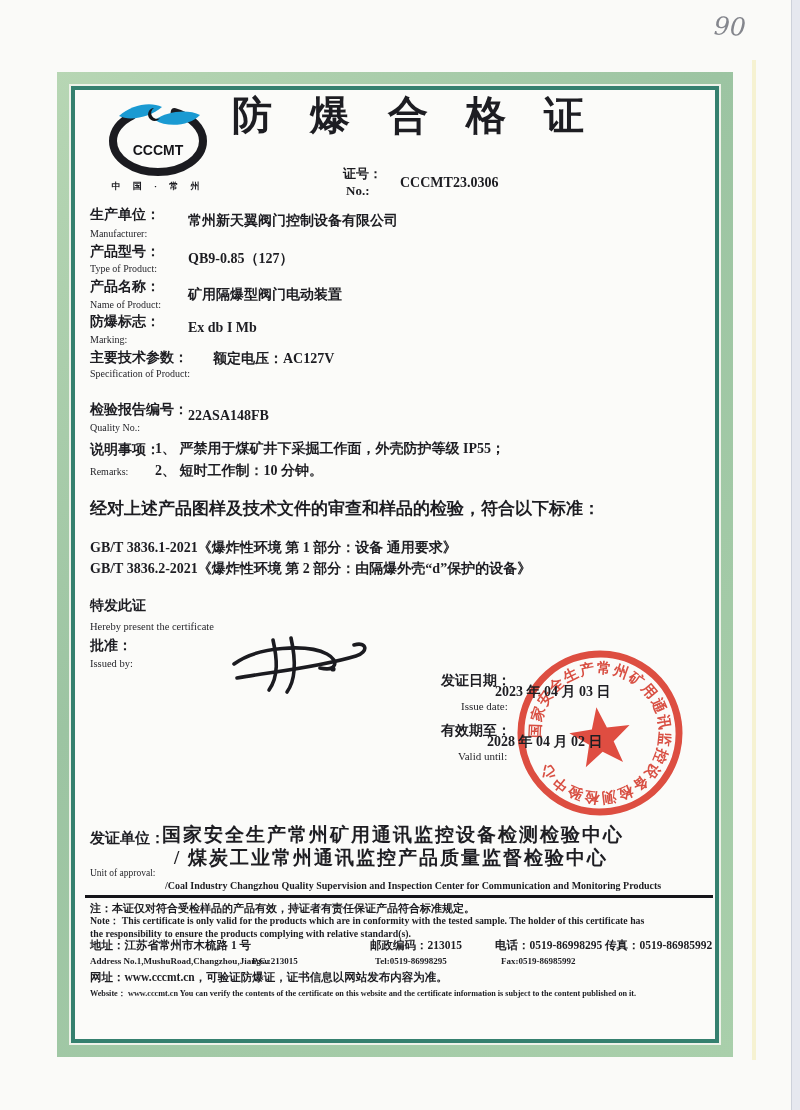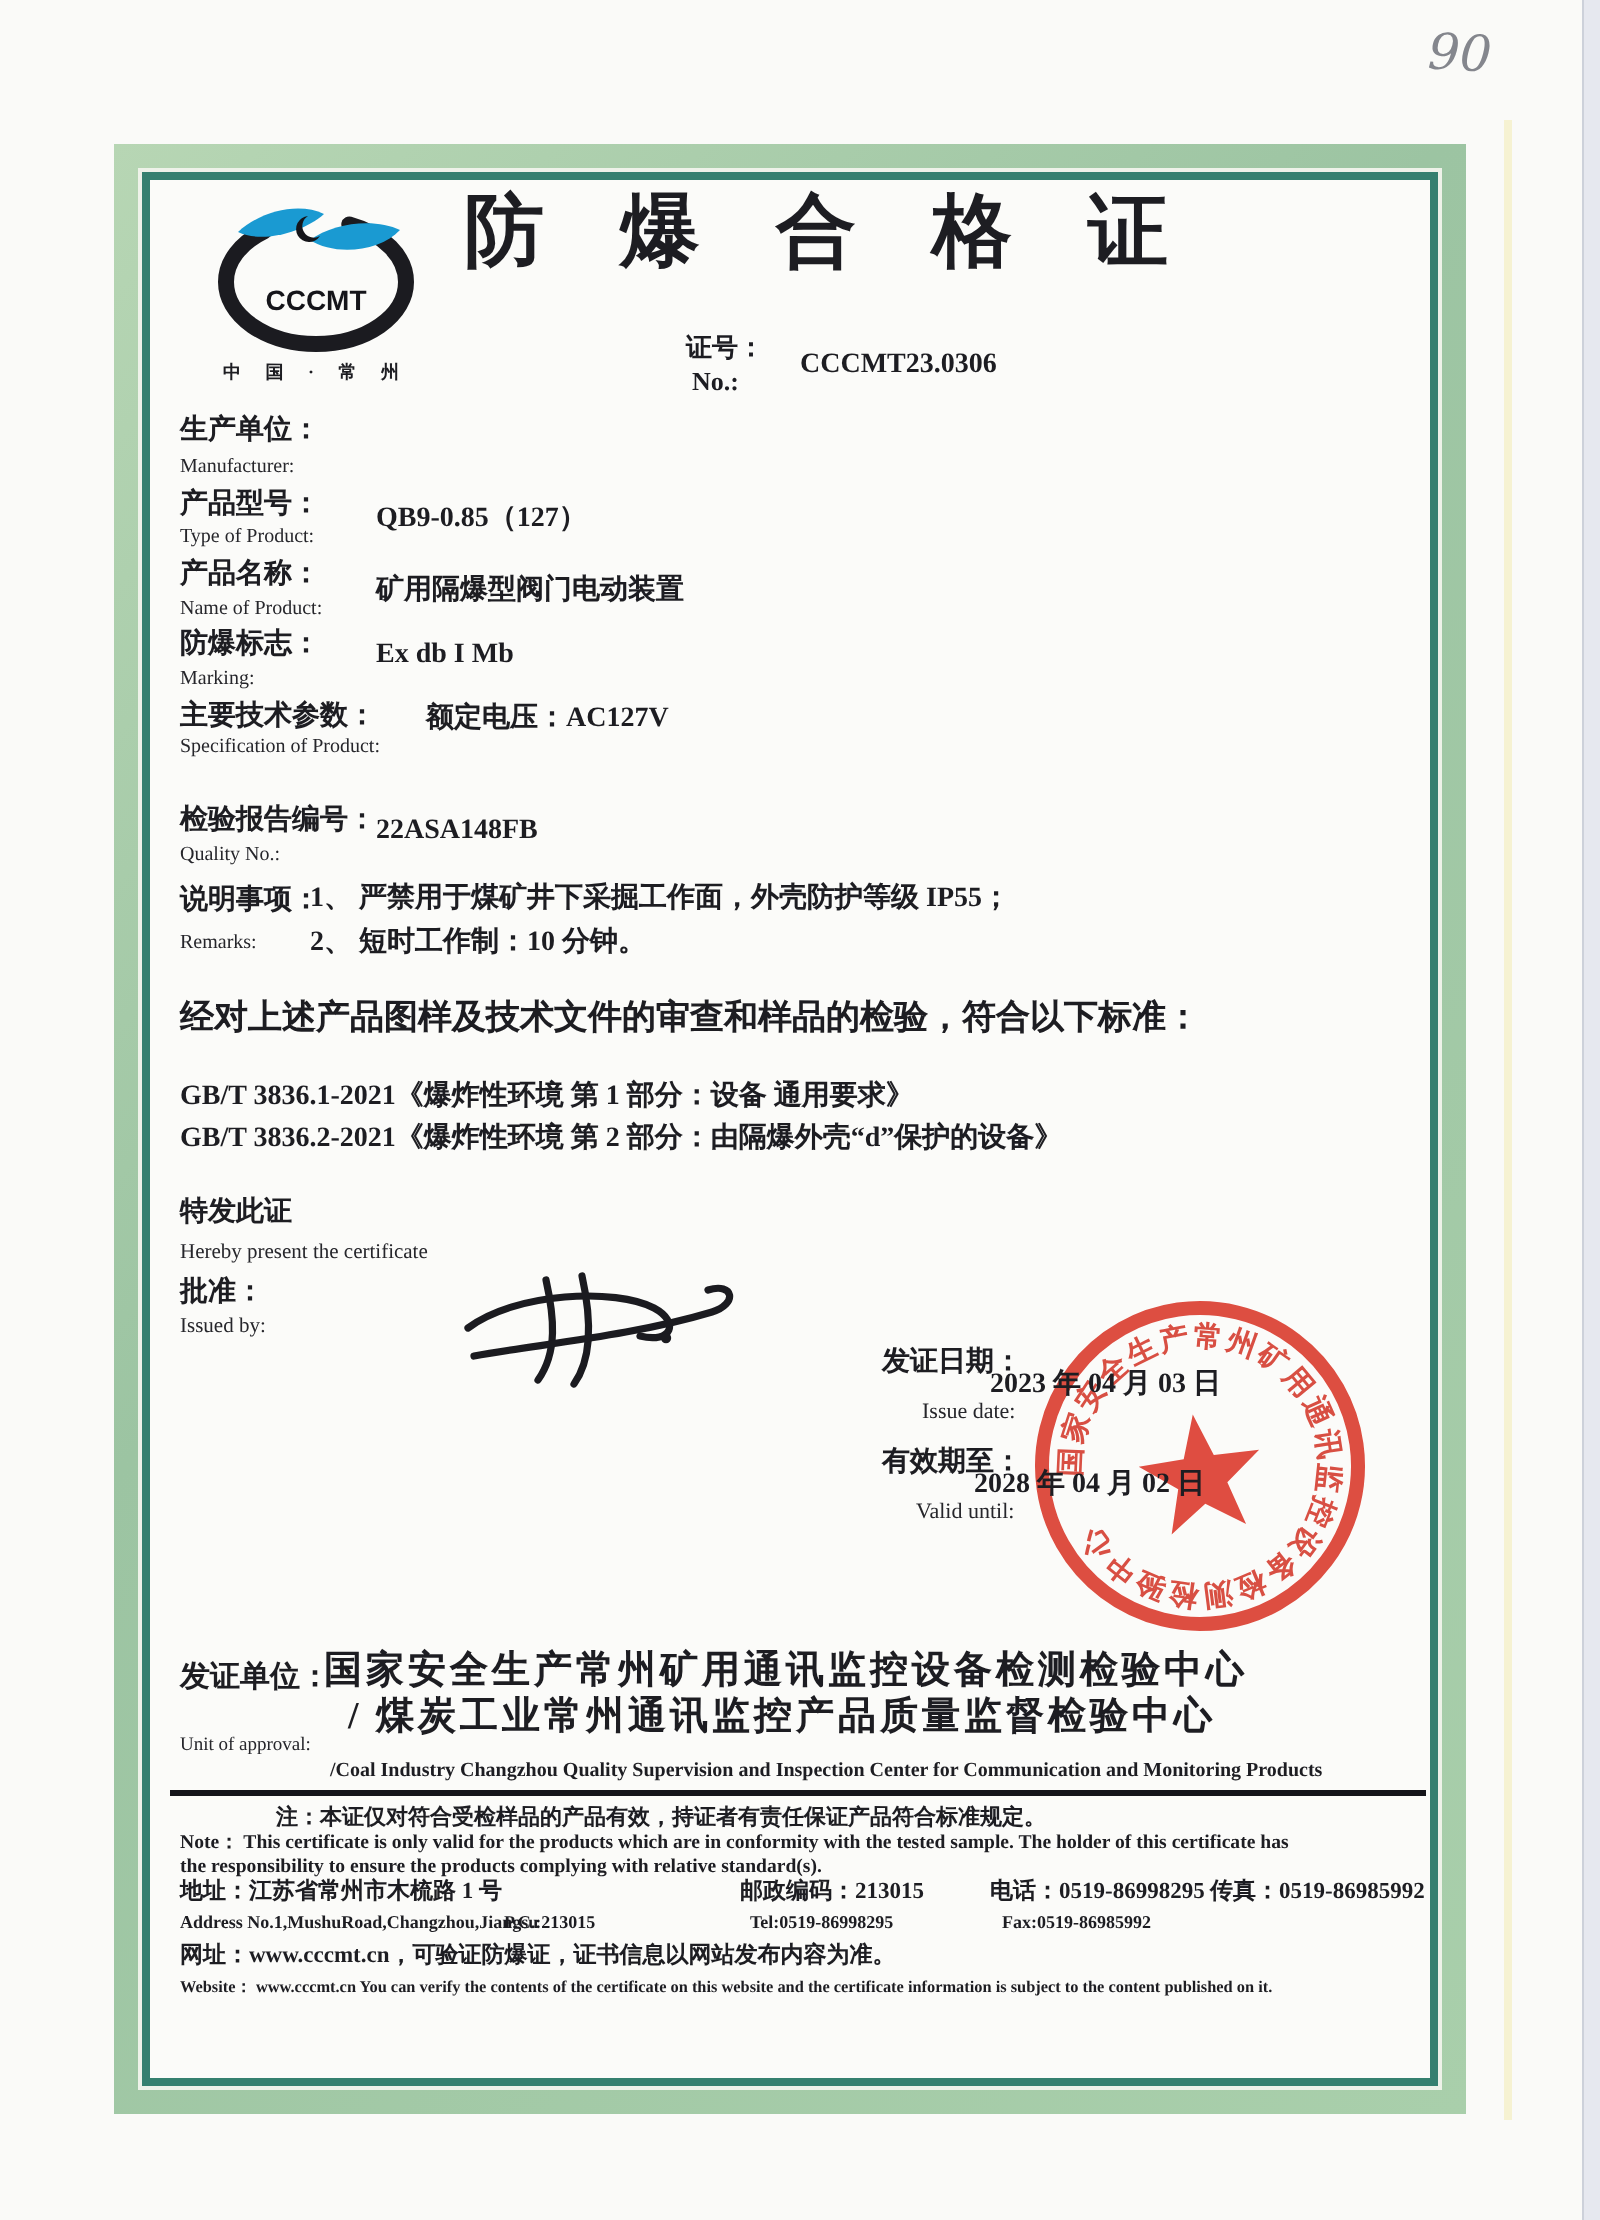--- a/index.html
+++ b/index.html
@@ -58,20 +58,21 @@
   <div class="abs logo-sub" style="left:103px;top:180px;width:110px;">中 国 · 常 州</div>
 
   <div class="abs title-cn" style="left:232px;top:88px;">防 爆 合 格 证</div>
 
   <div class="abs lcn" style="left:343px;top:165px;font-size:13px;">证号：</div>
   <div class="abs lcn" style="left:346px;top:183px;font-size:13px;">No.:</div>
   <div class="abs val" style="left:400px;top:175px;">CCCMT23.0306</div>
 
   <div class="abs lcn" style="left:90px;top:206px;">生产单位：</div>
   <div class="abs len" style="left:90px;top:228px;">Manufacturer:</div>
+  <div class="abs val" style="left:188px;top:212px;">常州新天翼阀门控制设备有限公司</div>
 
   <div class="abs lcn" style="left:90px;top:243px;">产品型号：</div>
   <div class="abs len" style="left:90px;top:263px;">Type of Product:</div>
   <div class="abs val" style="left:188px;top:250px;">QB9-0.85（127）</div>
 
   <div class="abs lcn" style="left:90px;top:278px;">产品名称：</div>
   <div class="abs len" style="left:90px;top:299px;">Name of Product:</div>
   <div class="abs val" style="left:188px;top:286px;">矿用隔爆型阀门电动装置</div>
 
   <div class="abs lcn" style="left:90px;top:313px;">防爆标志：</div>
@@ -130,21 +131,21 @@
   <div class="abs val" style="left:487px;top:733px;font-size:14px;">2028 年 04 月 02 日</div>
 
   <div class="abs lcn" style="left:90px;top:829px;font-size:15px;">发证单位：</div>
   <div class="abs unit-cn" style="left:162px;top:822px;">国家安全生产常州矿用通讯监控设备检测检验中心</div>
   <div class="abs unit-cn" style="left:174px;top:845px;">/ 煤炭工业常州通讯监控产品质量监督检验中心</div>
   <div class="abs len" style="left:90px;top:868px;font-size:9.5px;">Unit of approval:</div>
   <div class="abs small-en" style="left:165px;top:880px;font-size:10px;">/Coal Industry Changzhou Quality Supervision and Inspection Center for Communication and Monitoring Products</div>
 
   <div class="divider"></div>
 
-  <div class="abs note-cn" style="left:90px;top:901px;margin-left:48px;">注：本证仅对符合受检样品的产品有效，持证者有责任保证产品符合标准规定。</div>
+  <div class="abs note-cn" style="left:90px;top:901px;">注：本证仅对符合受检样品的产品有效，持证者有责任保证产品符合标准规定。</div>
   <div class="abs note-en" style="left:90px;top:915px;">Note： This certificate is only valid for the products which are in conformity with the tested sample. The holder of this certificate has</div>
   <div class="abs note-en" style="left:90px;top:928px;">the responsibility to ensure the products complying with relative standard(s).</div>
 
   <div class="abs addr-cn" style="left:90px;top:938px;">地址：江苏省常州市木梳路 1 号</div>
   <div class="abs addr-cn" style="left:370px;top:938px;">邮政编码：213015</div>
   <div class="abs addr-cn" style="left:495px;top:938px;">电话：0519-86998295</div>
   <div class="abs addr-cn" style="left:605px;top:938px;">传真：0519-86985992</div>
 
   <div class="abs addr-en" style="left:90px;top:956px;">Address No.1,MushuRoad,Changzhou,Jiangsu</div>
   <div class="abs addr-en" style="left:252px;top:956px;">P.C.:213015</div>

